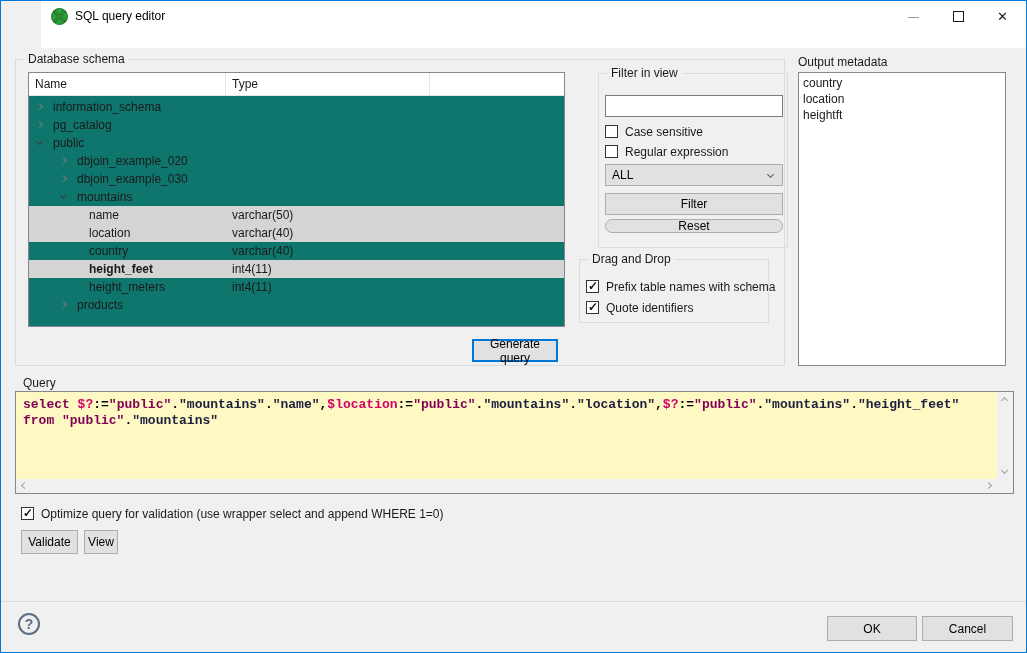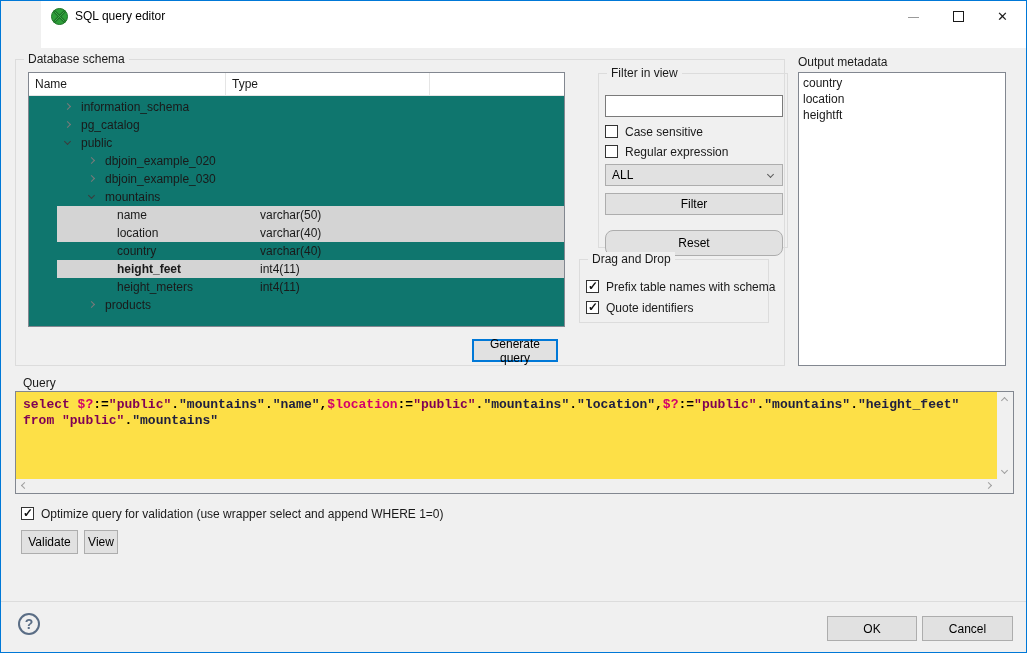--- a/index.html
+++ b/index.html
@@ -19,21 +19,21 @@
   .glyph-close { position:absolute; left:16px; top:8px; font-size:13px; color:#1a1a1a; }
   
   .groupbox { position:absolute; border:1px solid #dcdcdc; }
   .grouplabel { position:absolute; top:-8px; left:8px; background:#f0f0f0; padding:0 4px; font-size:12px; color:#1a1a1a; white-space:nowrap; }
   .plainlabel { position:absolute; font-size:12px; color:#1a1a1a; white-space:nowrap; }
   
   .tree { position:absolute; left:12px; top:12px; width:537px; height:255px; background:#0f766e; border:1px solid #828790; overflow:hidden; }
   .tree-header { position:absolute; left:0; top:0; right:0; height:23px; border-bottom:1px solid #e5e5e5; background:#fff; }
   .th-cell { position:absolute; top:0; height:23px; line-height:23px; font-size:12px; color:#1a1a1a; padding-left:6px; border-right:1px solid #e5e5e5; }
   .th-name { left:0; width:197px; } .th-type { left:197px; width:204px; } .th-extra { left:401px; width:134px; border-right:none; }
-  .tree-body { position:absolute; left:0; top:25px; right:0; bottom:0;padding-left:28px; }
+  .tree-body { position:absolute; left:0; top:25px; right:0; bottom:0; }
   .tree-row { position:relative; height:18px; }
   .tree-row.selected { background:#d4d4d4; }
   .tree-name { position:absolute; top:2px; font-size:12px; color:#1a1a1a; white-space:nowrap; }
   .tree-type { position:absolute; left:203px; top:2px; font-size:12px; color:#1a1a1a; white-space:nowrap; }
   .chev { position:absolute; top:6px; width:5px; height:5px; border:solid #7a7a7a; border-width:0 1px 1px 0; }
   .chev.collapsed { transform:rotate(-45deg); }
   .chev.expanded  { transform:rotate(45deg); border-color:#3c3c3c; top:5px; }
   
   .btn { position:absolute; background:#e1e1e1; border:1px solid #adadad; font-size:12px; color:#000;
          display:flex; align-items:center; justify-content:center; font-family:"Liberation Sans", sans-serif; }
@@ -42,21 +42,21 @@
   .combo { position:absolute; background:#e1e1e1; border:1px solid #adadad; font-size:12px; color:#000; line-height:20px; padding-left:6px; }
   .combo .chev { right:9px; top:7px; border-color:#5a5a5a; }
   .cbrow { position:absolute; height:16px; }
   .cb { position:absolute; left:0; top:1px; width:13px; height:13px; background:#fff; border:1px solid #333; }
   .cb.checked::after { content:"\2713"; position:absolute; left:1px; top:-2px; font-size:12px; font-weight:bold; color:#111; }
   .cblabel { position:absolute; left:20px; top:1px; font-size:12px; color:#1a1a1a; white-space:nowrap; }
   
   .listbox { position:absolute; background:#fff; border:1px solid #828790; padding:2px 0; overflow:hidden; }
   .list-item { font-size:12px; color:#1a1a1a; padding:0 4px; line-height:16px; }
   
-  .querybox { position:absolute; left:14px; top:390px; width:999px; height:103px; background:#fde047; border:1px solid #828790;padding-left:44px; }
+  .querybox { position:absolute; left:14px; top:390px; width:999px; height:103px; background:#fef9c3; border:1px solid #828790;padding-left:44px; }
   .code { position:absolute; left:0; top:0; right:16px; bottom:14px; overflow:hidden; padding:5px 0 0 7px;
           font-family:"Liberation Mono", monospace; font-size:13px; font-weight:bold; line-height:16px; white-space:pre; }
   .tok-kw { color:#7f0055; } .tok-param { color:#d4006a; } .tok-ident { color:#20203f; } .tok-plain { color:#000; }
   .vscroll { position:absolute; top:0; right:0; width:16px; bottom:14px; background:#f0f0f0; }
   .hscroll { position:absolute; left:0; bottom:0; right:16px; height:14px; background:#f0f0f0; }
   .sb-corner { position:absolute; right:0; bottom:0; width:16px; height:14px; background:#f0f0f0; }
   .sb-arrow { position:absolute; width:5px; height:5px; border:solid #9f9f9f; border-width:0 1px 1px 0; }
   .sb-up    { left:5px; top:6px;    transform:rotate(-135deg); }
   .sb-down  { left:5px; bottom:6px; transform:rotate(45deg); }
   .sb-left  { left:6px; top:4px;    transform:rotate(135deg); }
@@ -162,21 +162,21 @@
     </div>
     <div class="cbrow" style="left:6px; top:70px;">
       <span class="cb"></span>
       <span class="cblabel">Regular expression</span>
     </div>
     <div class="combo" style="left:6px; top:90px; width:178px; height:22px;">
       <span>ALL</span>
       <span class="chev expanded"></span>
     </div>
     <button class="btn" style="left:6px; top:119px; width:178px; height:22px;">Filter</button>
-    <button class="btn" style="left:6px; top:156px; width:178px; height:26px;border-radius:8px;">Reset</button>
+    <button class="btn" style="left:6px; top:145px; width:178px; height:14px;border-radius:8px;">Reset</button>
   </div>
 
   <div class="groupbox" style="left:578px; top:258px; width:190px; height:64px;">
     <span class="grouplabel">Drag and Drop</span>
     <div class="cbrow" style="left:6px; top:19px;">
       <span class="cb checked"></span>
       <span class="cblabel">Prefix table names with schema</span>
     </div>
     <div class="cbrow" style="left:6px; top:40px;">
       <span class="cb checked"></span>

